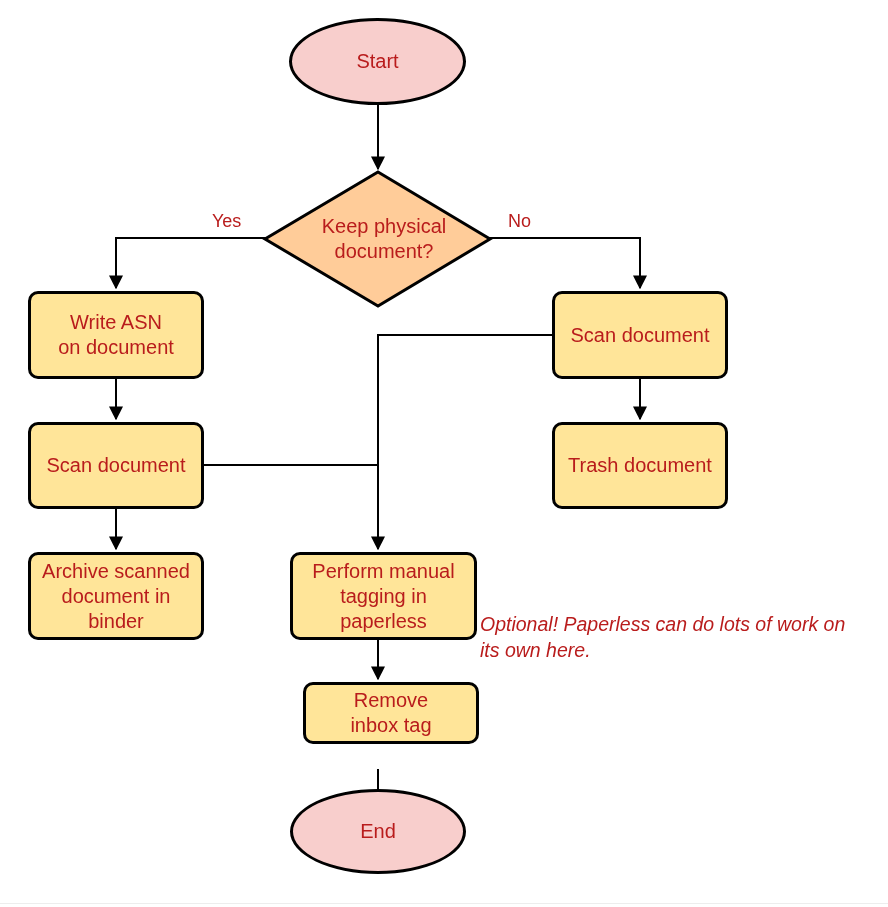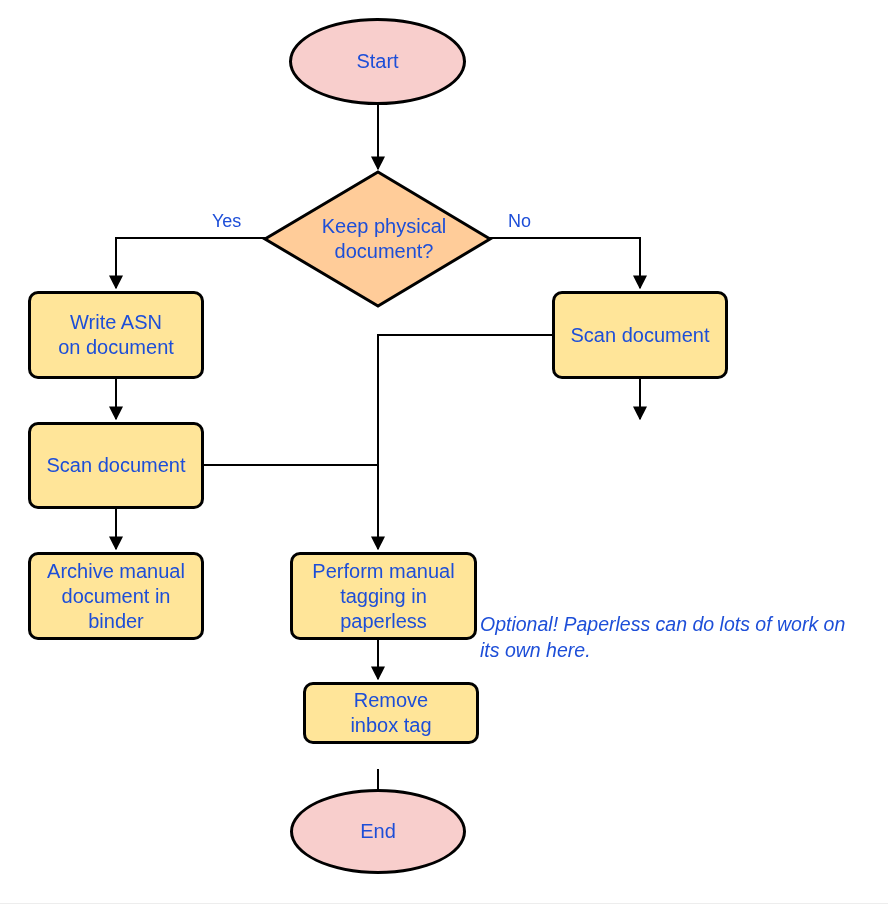--- a/index.html
+++ b/index.html
@@ -2,21 +2,21 @@
 <html><head>
 <meta charset="utf-8">
 <style>
   html, body { margin: 0; padding: 0; background: #ffffff; }
   #canvas {
     position: relative;
     width: 888px;
     height: 907px;
     background: #ffffff;
     font-family: "Liberation Sans", sans-serif;
-    color: #1d4ed8;
+    color: #b91c1c;
     overflow: hidden;
   }
   svg.wires {
     position: absolute;
     left: 0; top: 0;
     width: 888px; height: 907px;
   }
   .node {
     position: absolute;
     box-sizing: border-box;
@@ -116,29 +116,32 @@
   <div class="node process" style="left: 28px; top: 291px; width: 176px; height: 88px; background-color: rgb(255, 229, 153); justify-content: center;">
     <span>Write ASN
 on document</span>
   </div>
 
   <div class="node process" style="left: 28px; top: 422px; width: 176px; height: 87px; background-color: rgb(255, 229, 153);">
     <span>Scan document</span>
   </div>
 
   <div class="node process" style="left: 28px; top: 552px; width: 176px; height: 88px; background-color: rgb(255, 229, 153);">
-    <span>Archive manual
+    <span>Archive scanned
 document in
 binder</span>
   </div>
 
   <div class="node process" style="left: 552px; top: 291px; width: 176px; height: 88px; background-color: rgb(255, 229, 153);">
     <span>Scan document</span>
   </div>
 
+  <div class="node process" style="left: 552px; top: 422px; width: 176px; height: 87px; background-color: rgb(255, 229, 153);">
+    <span>Trash document</span>
+  </div>
 
   <div class="node process" style="left: 290px; top: 552px; width: 187px; height: 88px; background-color: rgb(255, 229, 153);">
     <span>Perform manual
 tagging in
 paperless</span>
   </div>
 
   <div class="annotation" style="left:480px; top:611px; width:404px;">Optional! Paperless can do lots of work on
 its own here.</div>
 

